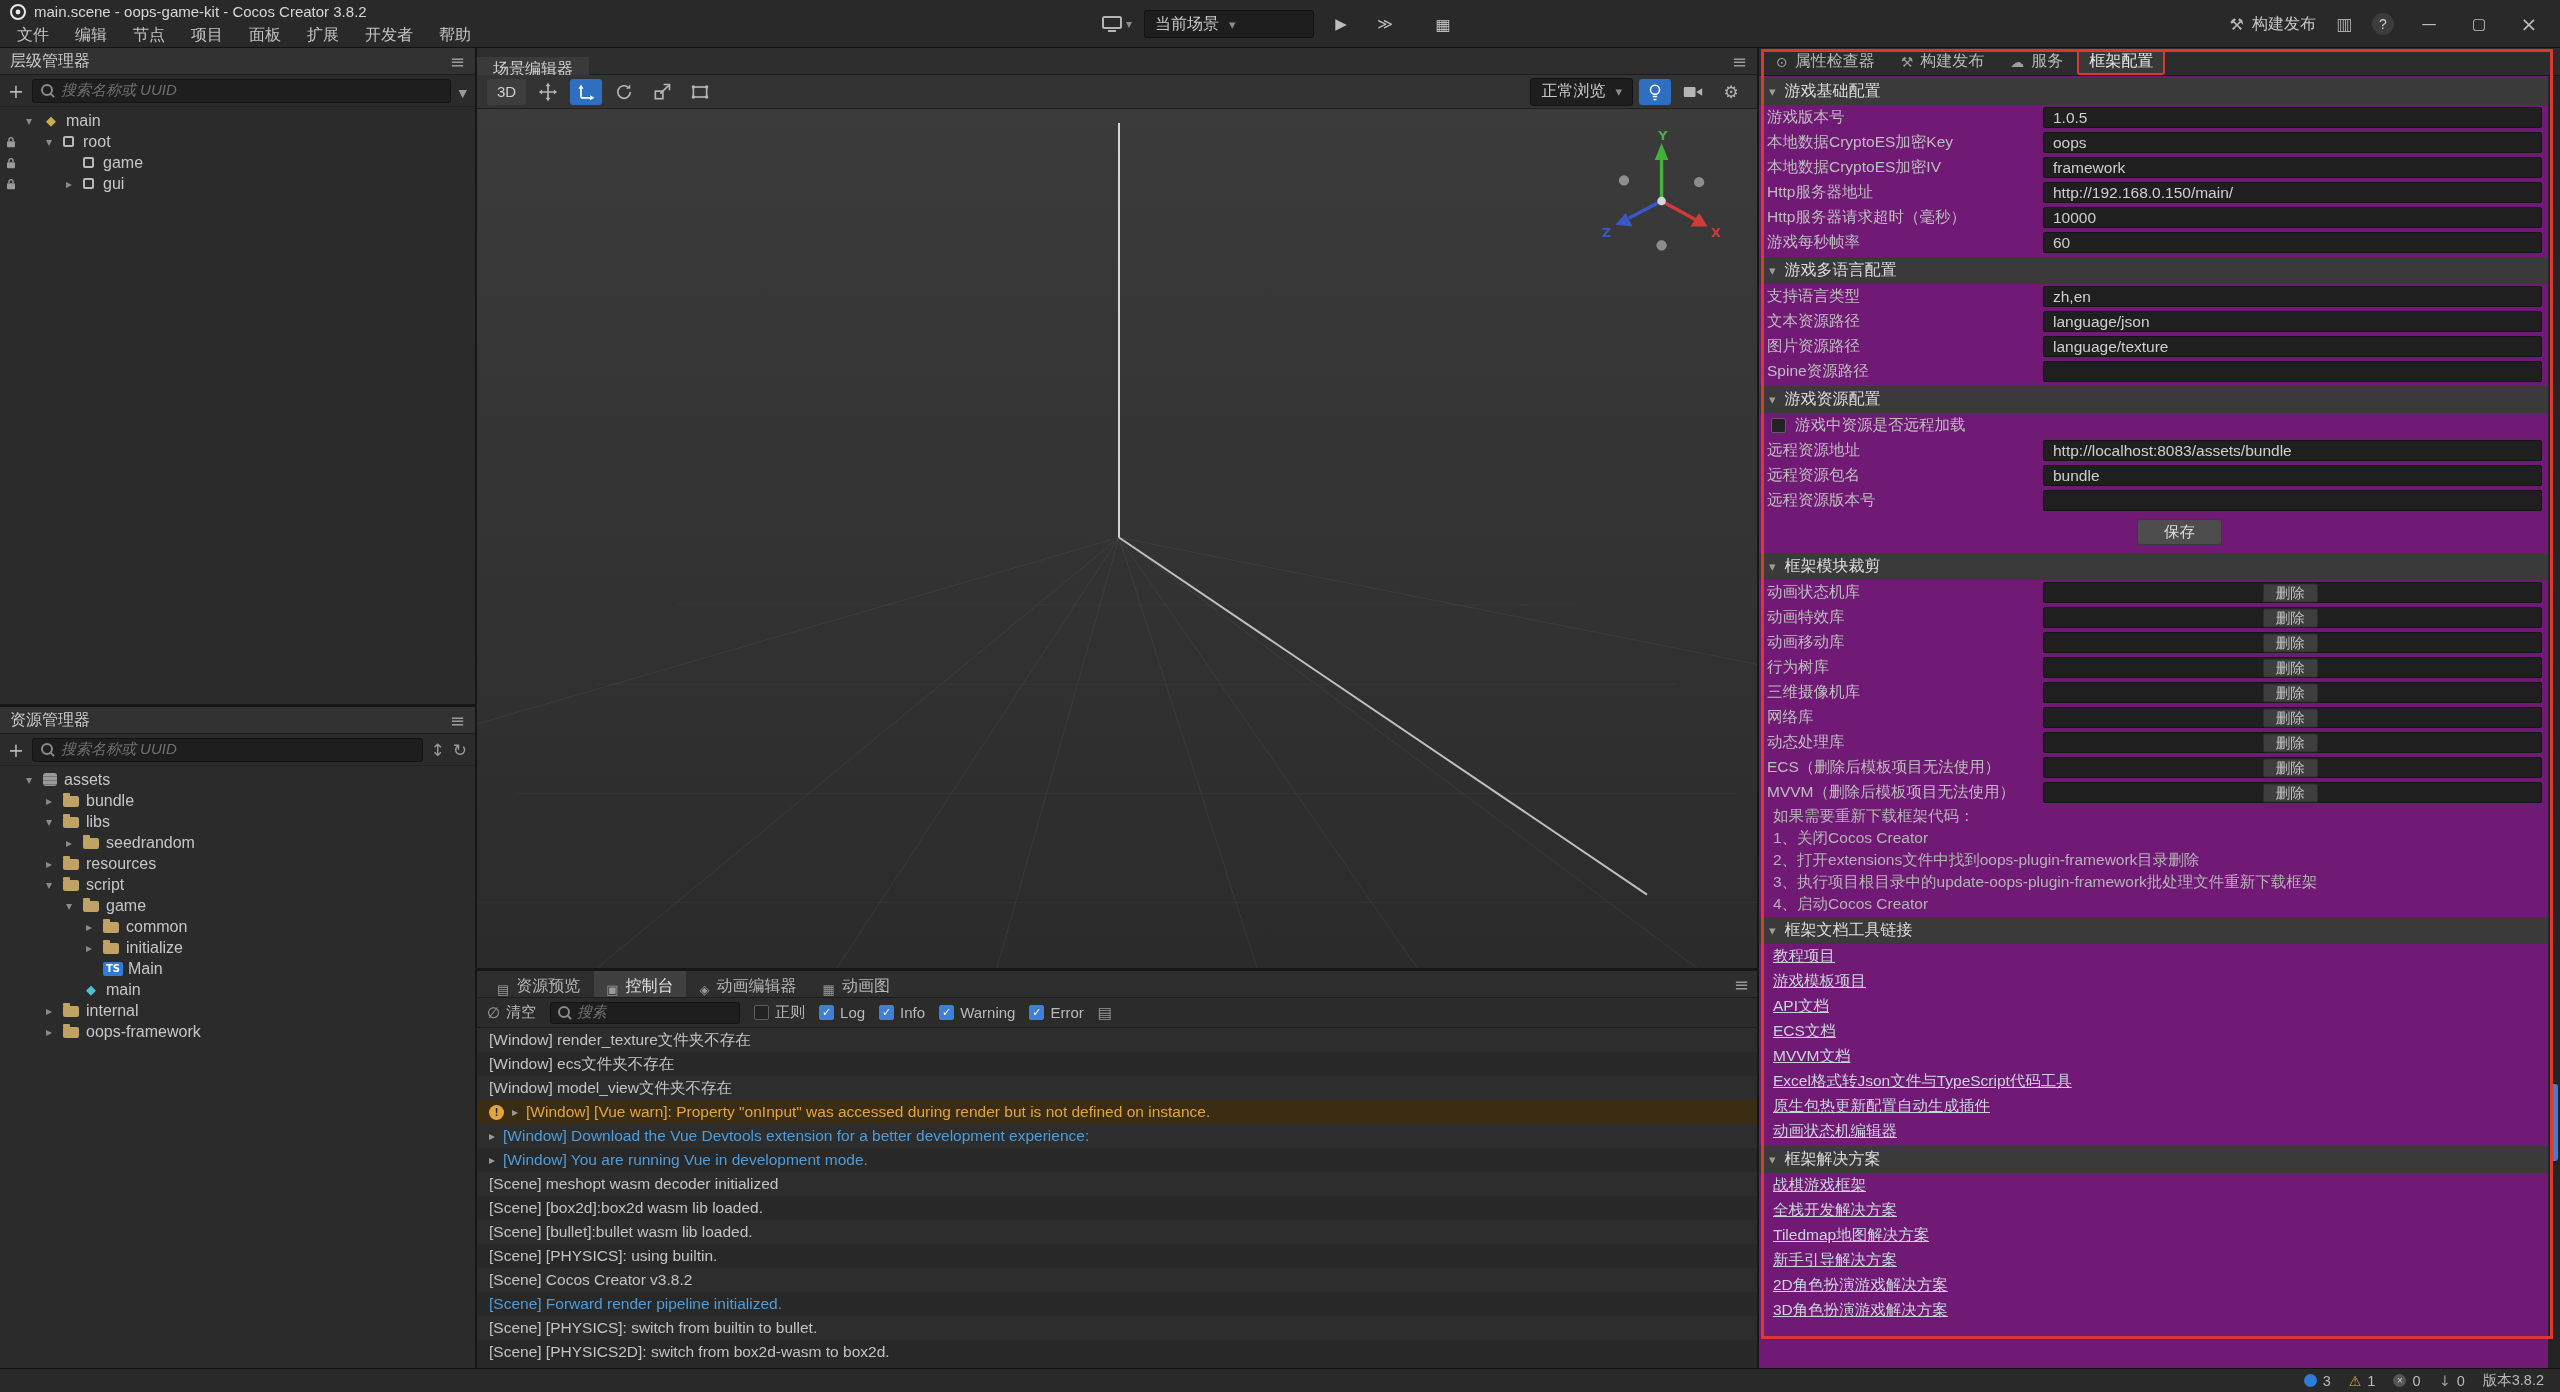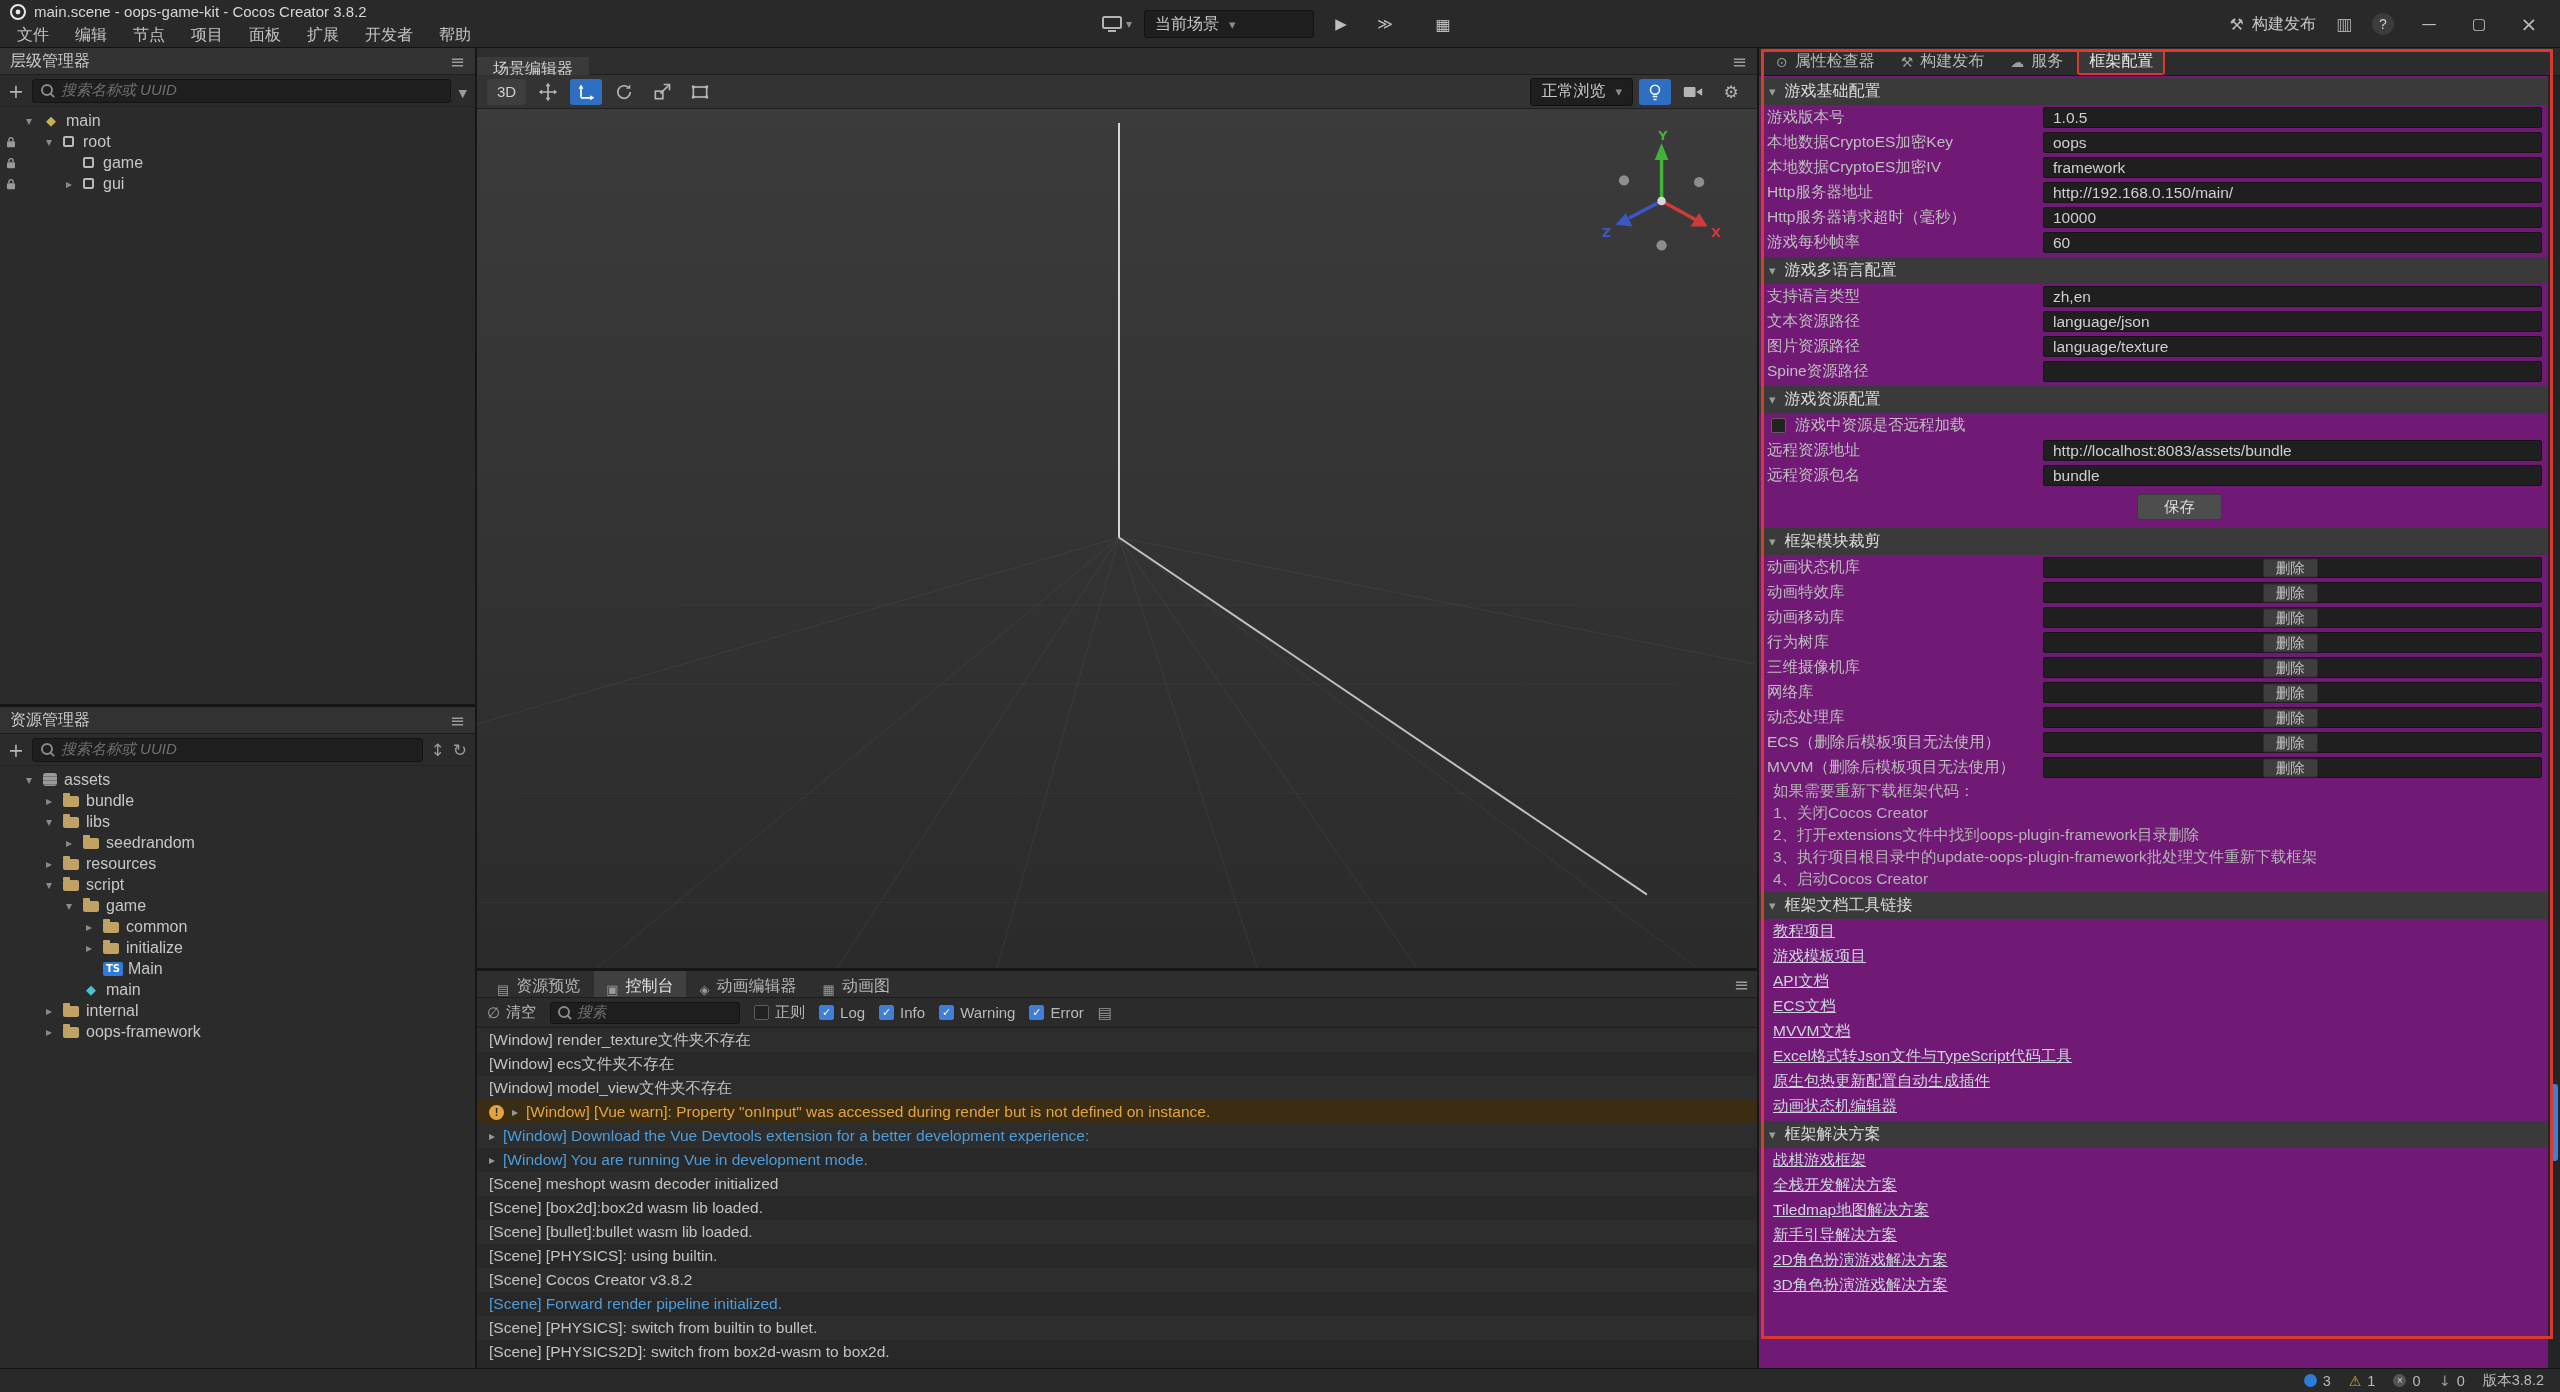--- a/index.html
+++ b/index.html
@@ -666,20 +666,24 @@
       <div>
 
       <div class="frow">
           <span class="flabel">远程资源地址</span>
           <div class="fvalue">http://localhost:8083/assets/bundle</div>
         </div>
           <div class="frow">
           <span class="flabel">远程资源包名</span>
           <div class="fvalue">bundle</div>
         </div>
+          <div class="frow">
+          <span class="flabel">远程资源版本号</span>
+          <div class="fvalue"></div>
+        </div>
         </div>
       <div class="save-row">
         <button class="save-btn">保存</button>
       </div>
 
       <div class="sec">
         <span>框架模块裁剪</span>
       </div>
       <div>
 

